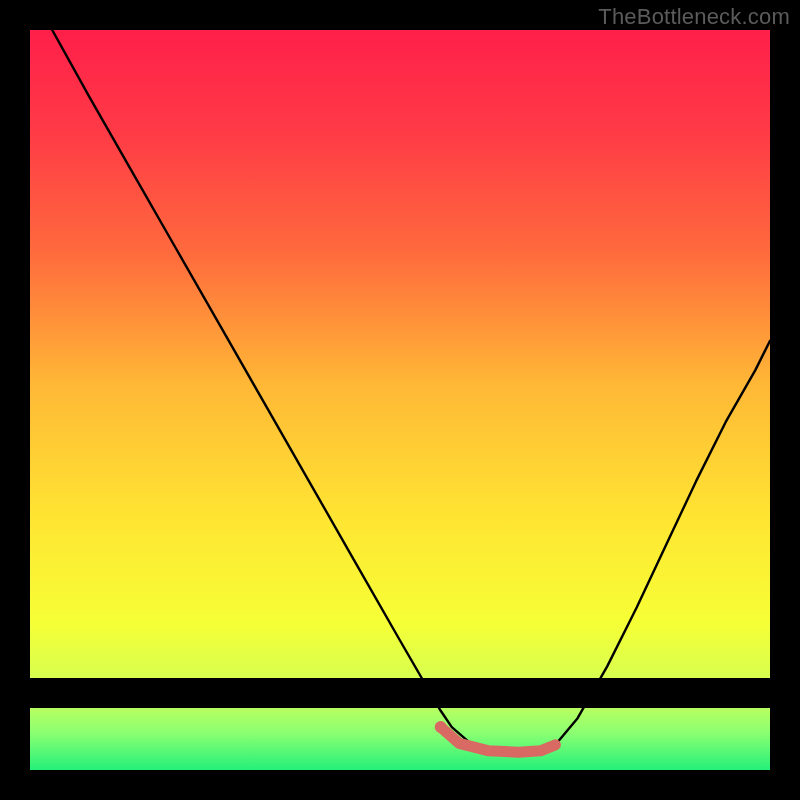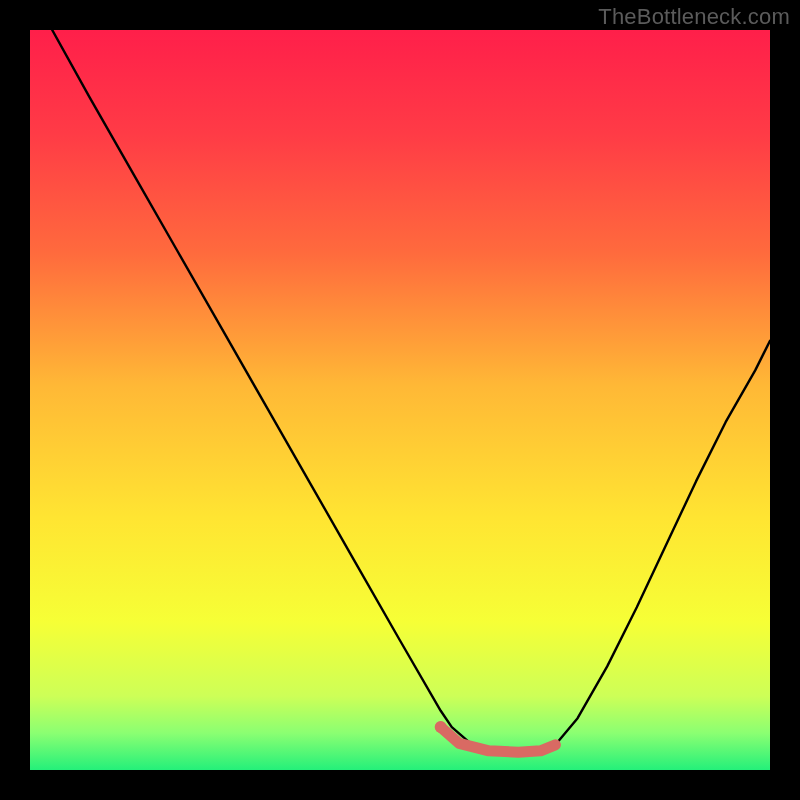--- a/index.html
+++ b/index.html
@@ -1,20 +1,20 @@
 <!DOCTYPE html>
 <html><head>
 <meta charset="utf-8">
 <style>
   * { margin: 0; padding: 0; box-sizing: border-box; }
   html, body { width: 800px; height: 800px; overflow: hidden; background: #000; font-family: Arial, Helvetica, sans-serif; }
   .stage {
     position: relative;
     width: 800px;
-    height: 800px;
+    height: 708px;
     background: #bef264;
   }
   .watermark {
     position: absolute;
     top: 4px;
     right: 10px;
     color: #5b5b5b;
     font-size: 22px;
     font-weight: 500;
     letter-spacing: 0.2px;

